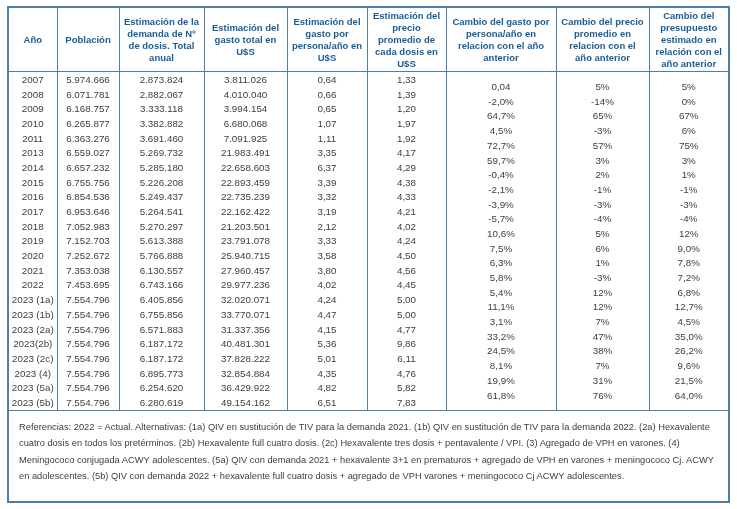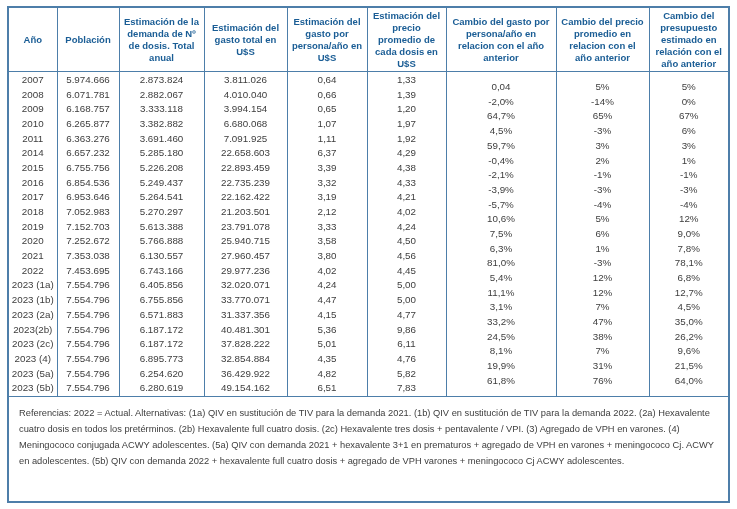--- a/index.html
+++ b/index.html
@@ -183,20 +183,37 @@
               <span class="shift">4,5%</span>
             </td>
             <td>
               <span class="shift">-3%</span>
             </td>
             <td>
               <span class="shift">6%</span>
             </td>
           </tr>
           <tr>
+            <td>2013</td>
+            <td>6.559.027</td>
+            <td>5.269.732</td>
+            <td>21.983.491</td>
+            <td>3,35</td>
+            <td>4,17</td>
+            <td>
+              <span class="shift">72,7%</span>
+            </td>
+            <td>
+              <span class="shift">57%</span>
+            </td>
+            <td>
+              <span class="shift">75%</span>
+            </td>
+          </tr>
+          <tr>
             <td>2014</td>
             <td>6.657.232</td>
             <td>5.285.180</td>
             <td>22.658.603</td>
             <td>6,37</td>
             <td>4,29</td>
             <td>
               <span class="shift">59,7%</span>
             </td>
             <td>
@@ -326,27 +343,27 @@
             </td>
           </tr>
           <tr>
             <td>2022</td>
             <td>7.453.695</td>
             <td>6.743.166</td>
             <td>29.977.236</td>
             <td>4,02</td>
             <td>4,45</td>
             <td>
-              <span class="shift">81,0%</span>
+              <span class="shift">5,8%</span>
             </td>
             <td>
               <span class="shift">-3%</span>
             </td>
             <td>
-              <span class="shift">78,1%</span>
+              <span class="shift">7,2%</span>
             </td>
           </tr>
           <tr>
             <td>2023 (1a)</td>
             <td>7.554.796</td>
             <td>6.405.856</td>
             <td>32.020.071</td>
             <td>4,24</td>
             <td>5,00</td>
             <td>

